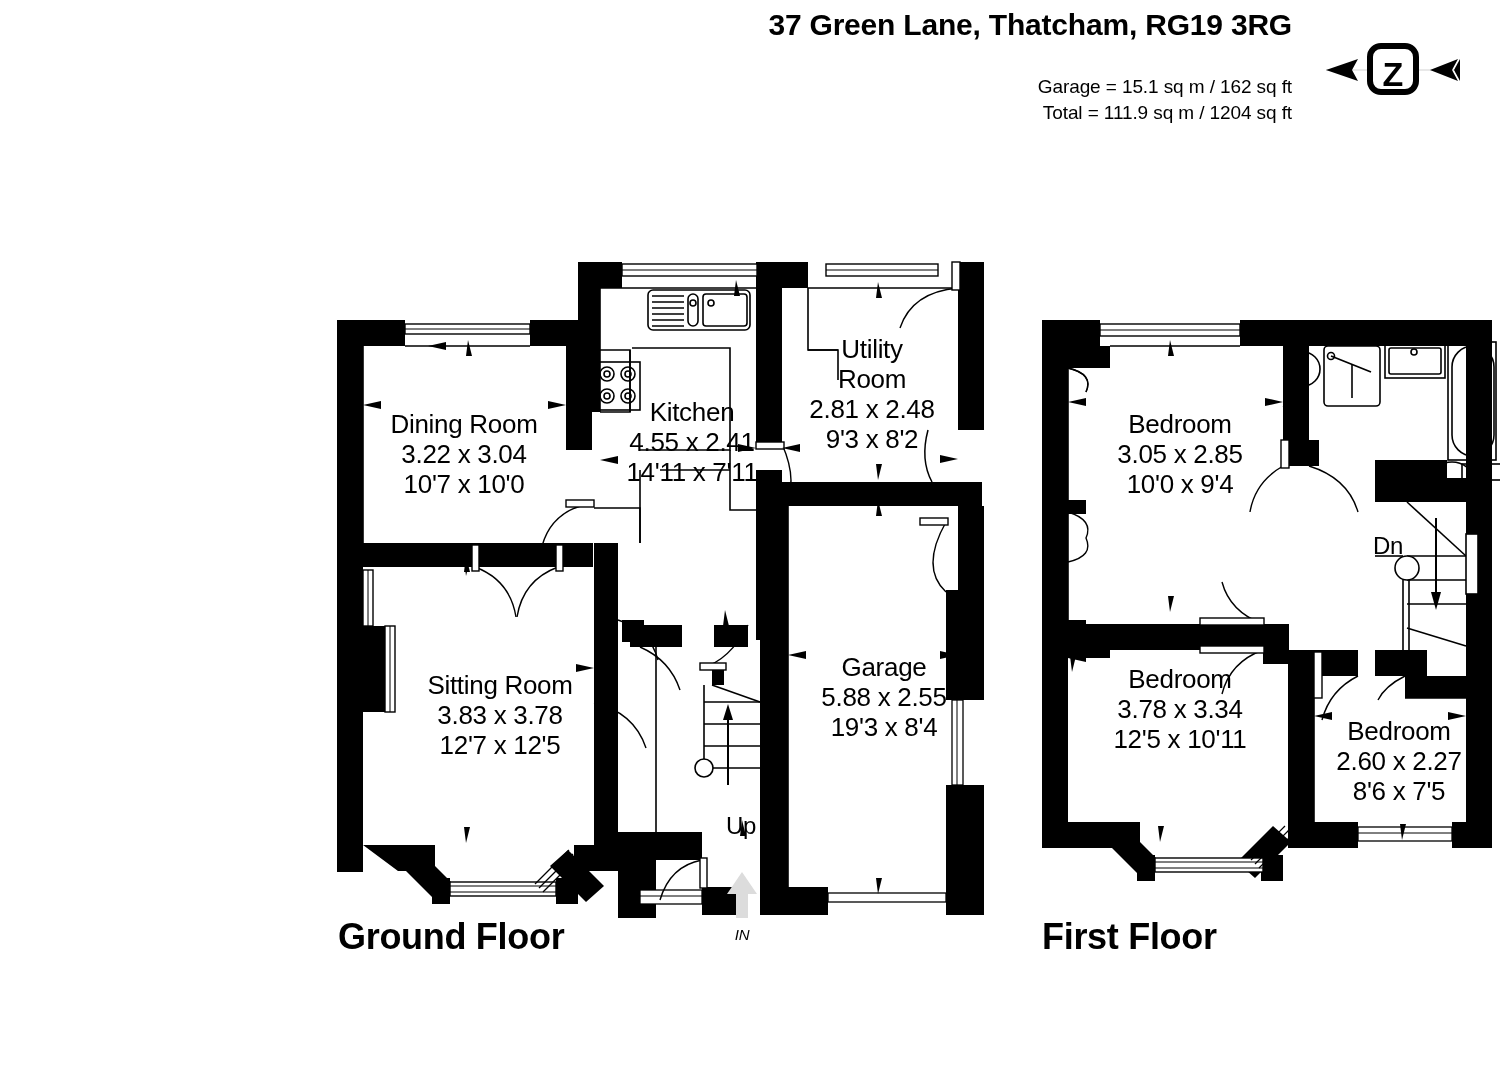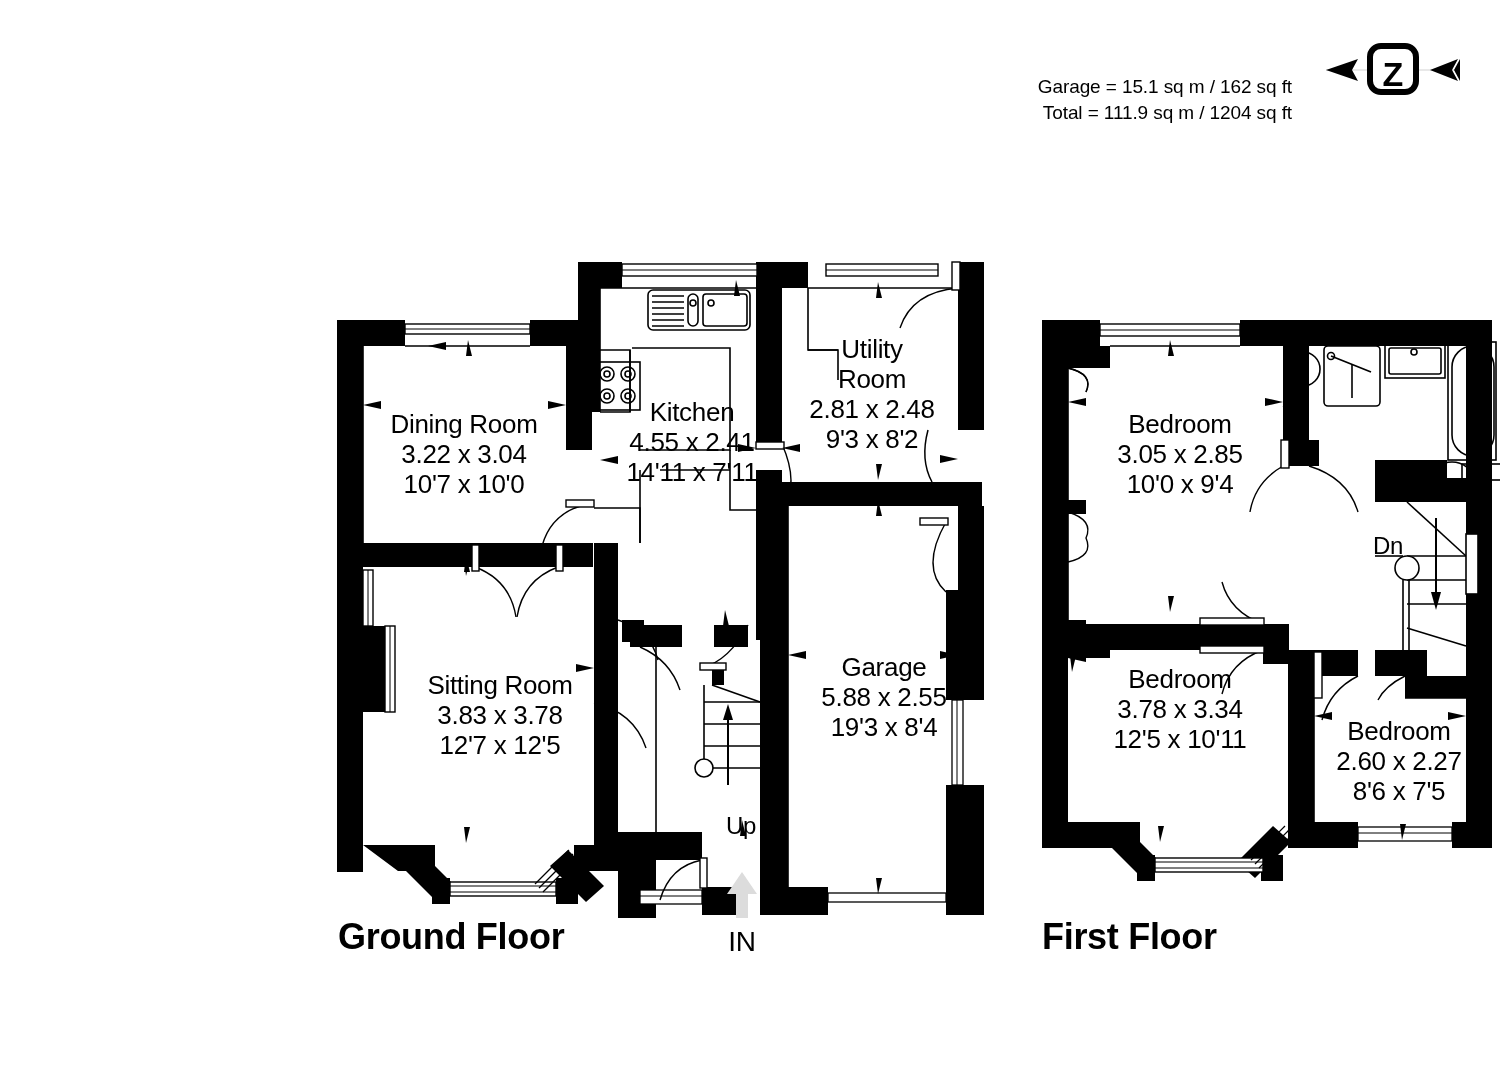--- a/index.html
+++ b/index.html
@@ -87,36 +87,38 @@
 
   .smalltag {
     position: absolute;
     font-size: 24px;
     letter-spacing: -0.3px;
     white-space: nowrap;
     transform: translateX(-50%);
   }
   .tinytag {
     position: absolute;
-    font-size: 28px;
+    font-size: 15px;
     letter-spacing: -0.3px;
     white-space: nowrap;
     transform: translateX(-50%);
+    font-style: italic;
   }
   .ttag {
     position: absolute;
     font-size: 21px;
     white-space: nowrap;
     transform: translate(-50%, -50%);
   }
 </style>
 </head>
 <body>
 
 <div id="header">
+  <div id="title">37 Green Lane, Thatcham, RG19 3RG</div>
   <div class="subline" id="sub2">Garage = 15.1 sq m / 162 sq ft</div>
   <div class="subline" id="sub3">Total = 111.9 sq m / 1204 sq ft</div>
 
   <div id="compass">
     <svg width="150" height="56" viewBox="0 0 150 56">
       <line x1="8" y1="28" x2="142" y2="28" stroke="#e8e8e8" stroke-width="2"></line>
       <polygon points="8,28 40,17 34,28 40,39" fill="#000"></polygon>
       <polygon points="142,17 142,39 136,28" fill="#000"></polygon>
       <polygon points="112,28 140,17 134,28 140,39" fill="#000"></polygon>
       <rect x="52" y="4" width="46" height="46" rx="11" ry="11" fill="#fff" stroke="#000" stroke-width="6"></rect>

